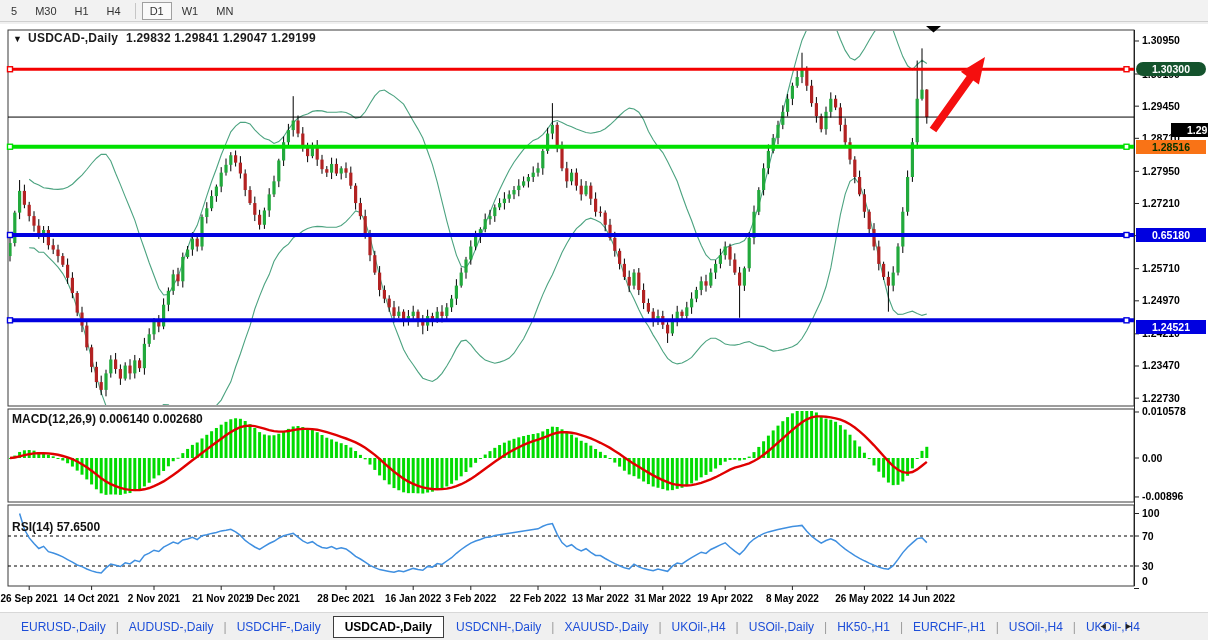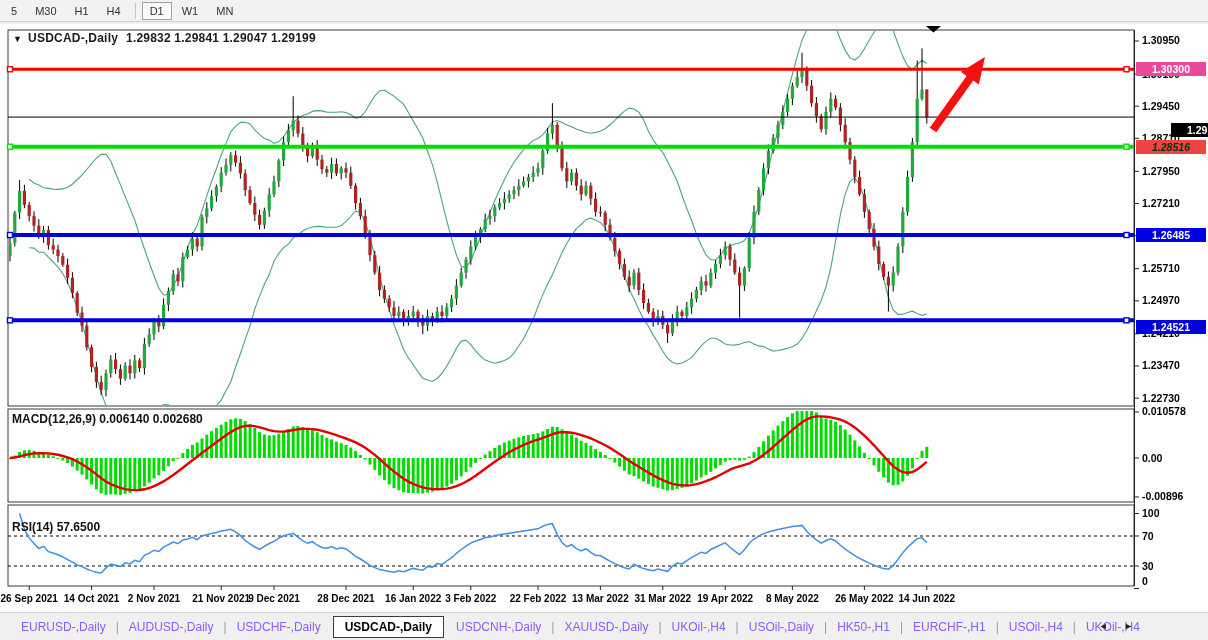--- a/index.html
+++ b/index.html
@@ -18,21 +18,21 @@
   .chart-title .tri{font-size:9px;margin-right:6px;color:#111;}
   .chart-title .ohlc{margin-left:8px;}
   .pane-label{position:absolute;left:12px;font-size:12px;font-weight:700;color:#111;}
   .macd-pos{top:388px;}
   .rsi-pos{top:496px;}
   .pricebox{position:absolute;left:1136px;width:70px;height:14px;line-height:14px;
             font-size:10.5px;font-weight:700;text-align:center;}
   
   .tabbar{position:absolute;left:0;top:612px;width:1208px;height:28px;background:#f0f0f0;
           border-top:1px solid #d8d8d8;display:flex;align-items:center;padding-left:12px;box-sizing:border-box;}
-  .tab{font-size:12px;color:#8b5cf6;padding:4px 9px;white-space:nowrap;cursor:default;}
+  .tab{font-size:12px;color:#1d4ed8;padding:4px 9px;white-space:nowrap;cursor:default;}
   .tab.active{background:#ffffff;border:1px solid #3c3c3c;font-weight:700;color:#000;padding:3px 11px;margin:0 3px;}
   .tabsep{color:#9a9a9a;font-size:12px;margin:0 1px;}
   .tab-arrows{position:absolute;right:68px;top:8px;font-size:9px;color:#222;letter-spacing:7px;}
 </style>
 </head>
 <body>
 
 <div class="screen">
 
   <div class="toolbar" id="tfbar">
@@ -740,24 +740,24 @@
       </svg>
 
     <div class="chart-title">
       <span class="tri">▼</span><span>USDCAD-,Daily</span><span class="ohlc">1.29832 1.29841 1.29047 1.29199</span>
     </div>
 
     <div class="pane-label macd-pos">MACD(12,26,9) 0.006140 0.002680</div>
     <div class="pane-label rsi-pos">RSI(14) 57.6500</div>
 
     <div id="boxes">
-        <div class="pricebox" style="top: 38.236px; background: #ec4899; color: rgb(255, 255, 255);">1.30300</div>
+        <div class="pricebox" style="top: 38.236px; background: #14532d; color: rgb(255, 255, 255); border-radius: 7px;">1.30300</div>
         <div class="pricebox" style="top: 99px; background: rgb(0, 0, 0); color: rgb(255, 255, 255); margin-left: 35px;">1.29199</div>
-        <div class="pricebox" style="top: 115.751px; background: #ef4444; color: rgb(0, 51, 0); font-style: italic;">1.28516</div>
-        <div class="pricebox" style="top: 203.998px; background: rgb(0, 0, 224); color: rgb(255, 255, 255);">1.26485</div>
+        <div class="pricebox" style="top: 115.751px; background: #f97316; color: rgb(0, 51, 0);">1.28516</div>
+        <div class="pricebox" style="top: 203.998px; background: rgb(0, 0, 224); color: rgb(255, 255, 255);">0.65180</div>
         <div class="pricebox" style="top: 296px; background: rgb(0, 0, 224); color: rgb(255, 255, 255);">1.24521</div>
       </div>
   </div>
 
   <div class="tabbar" id="tabbar">
       <div class="tab">EURUSD-,Daily</div>
       <span class="tabsep">|</span>
       <div class="tab">AUDUSD-,Daily</div>
       <span class="tabsep">|</span>
       <div class="tab">USDCHF-,Daily</div>

